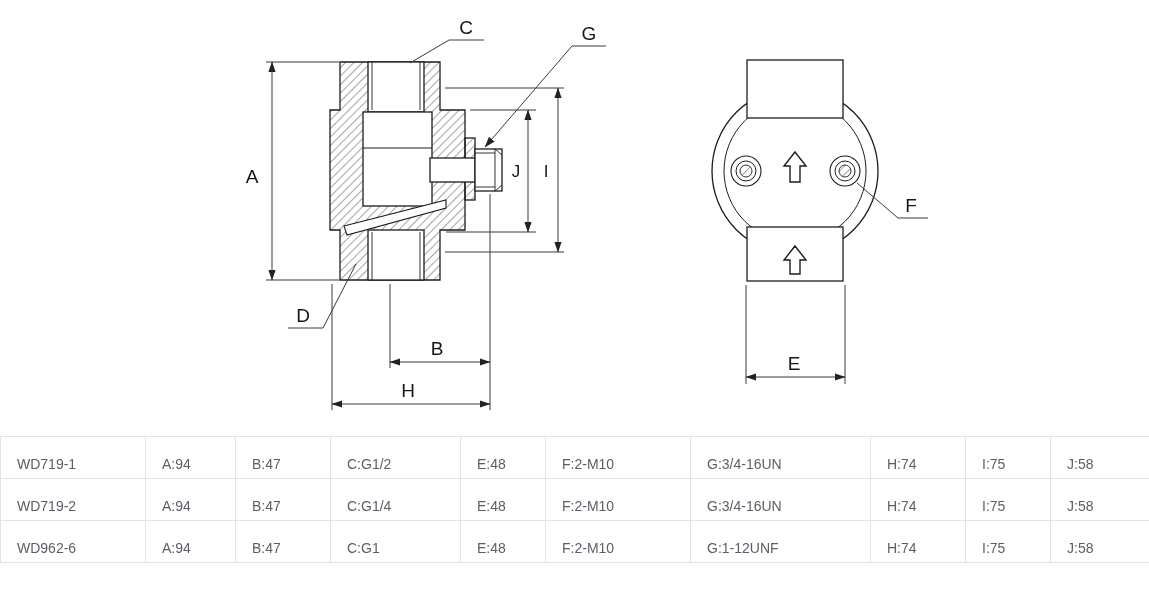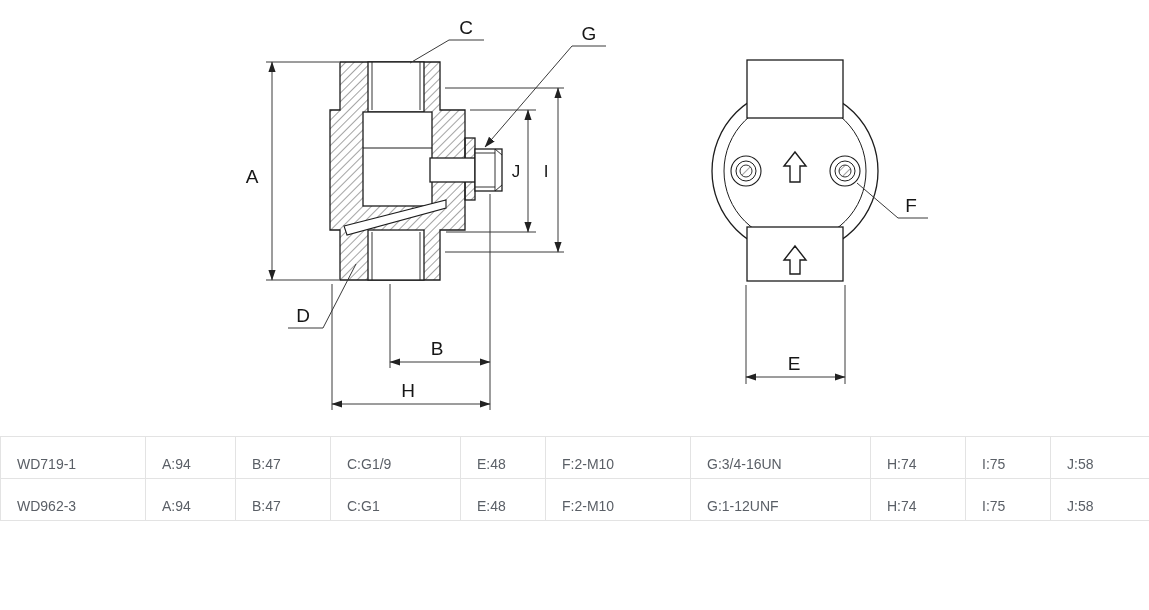--- a/index.html
+++ b/index.html
@@ -179,30 +179,42 @@
       <col style="width:180px">
       <col style="width:95px">
     <col style="width:85px">
       <col style="width:99px">
   </colgroup>
   <tbody>
     <tr>
       <td>WD719-1</td>
       <td>A:94</td>
       <td>B:47</td>
-      <td>C:G1/9</td>
+      <td>C:G1/2</td>
       <td>E:48</td>
       <td>F:2-M10</td>
       <td>G:3/4-16UN</td>
       <td>H:74</td>
       <td>I:75</td>
       <td>J:58</td>
     </tr>
     <tr>
-      <td>WD962-3</td>
+      <td>WD719-2</td>
+      <td>A:94</td>
+      <td>B:47</td>
+      <td>C:G1/4</td>
+      <td>E:48</td>
+      <td>F:2-M10</td>
+      <td>G:3/4-16UN</td>
+      <td>H:74</td>
+      <td>I:75</td>
+      <td>J:58</td>
+    </tr>
+    <tr>
+      <td>WD962-6</td>
       <td>A:94</td>
       <td>B:47</td>
       <td>C:G1</td>
       <td>E:48</td>
       <td>F:2-M10</td>
       <td>G:1-12UNF</td>
       <td>H:74</td>
       <td>I:75</td>
       <td>J:58</td>
     </tr>

